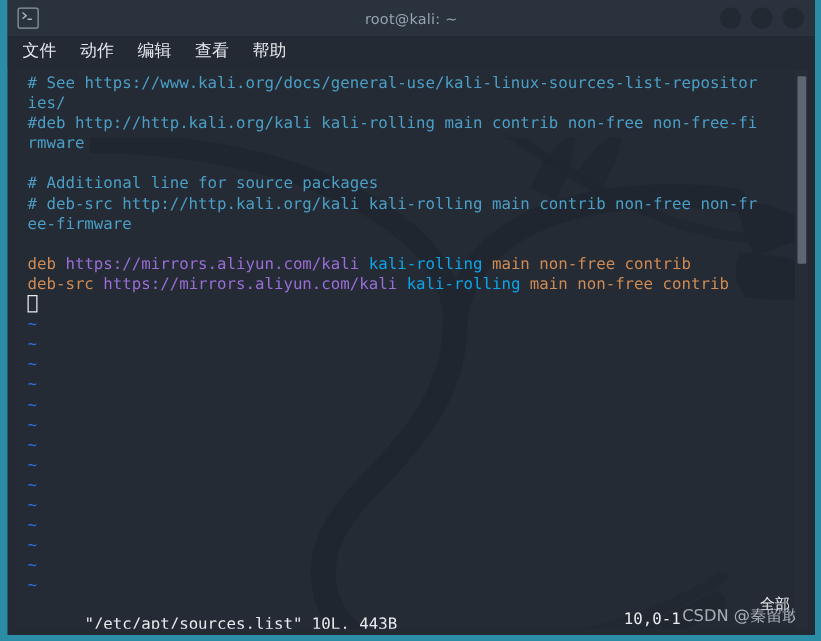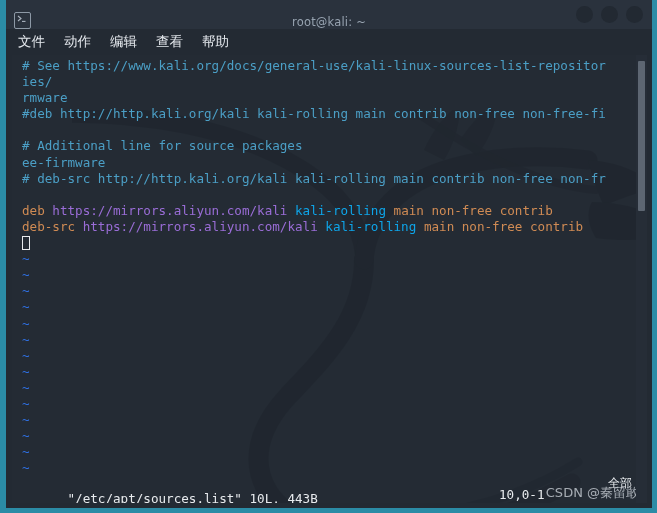--- a/index.html
+++ b/index.html
@@ -26,21 +26,21 @@
     border-top: 0;
     overflow: hidden;
   }
 
   
   #titlebar {
     position: relative;
     height: 29px;
     background: #2a323d;
     display: flex;
-    align-items: flex-end;
+    align-items: center;
     flex: none;
   }
   #title-icon {
     width: 17px;
     height: 17px;
     margin-left: 8px;
     box-sizing: border-box;
     border: 1px solid #8d99a6;
     border-radius: 2px;
     background: #2a323d;
@@ -252,26 +252,26 @@
                  C 516 116, 514 102, 520 92 Z"></path>
         <path d="M352 40 C 362 18, 374 4, 388 -6 C 388 14, 382 34, 372 50 Z" opacity=".8"></path>
         <path d="M388 30 C 400 12, 412 0, 426 -6 C 424 14, 416 32, 404 46 Z" opacity=".8"></path>
       </g>
     </svg>
 
     <div id="screen">
 
       <div class="row"><span class="c-comment"># See </span><span class="c-comment">https://www.kali.org/docs/general-use/kali-linux-sources-list-repositor</span></div>
       <div class="row"><span class="c-comment">ies/</span></div>
+      <div class="row"><span class="c-comment">#deb http://http.kali.org/kali kali-rolling main contrib non-free non-free-fi</span></div>
       <div class="row"><span class="c-comment">rmware</span></div>
-      <div class="row"><span class="c-comment">#deb http://http.kali.org/kali kali-rolling main contrib non-free non-free-fi</span></div>
       <div class="row"><span class="c-blank"></span></div>
       <div class="row"><span class="c-comment"># Additional line for source packages</span></div>
+      <div class="row"><span class="c-comment"># deb-src http://http.kali.org/kali kali-rolling main contrib non-free non-fr</span></div>
       <div class="row"><span class="c-comment">ee-firmware</span></div>
-      <div class="row"><span class="c-comment"># deb-src http://http.kali.org/kali kali-rolling main contrib non-free non-fr</span></div>
       <div class="row"><span class="c-blank"></span></div>
 
       <div class="row"><span class="c-keyword">deb </span><span class="c-url">https://mirrors.aliyun.com/kali</span><span class="c-plain"> kali-rolling</span><span class="c-keyword"> main non-free contrib</span></div>
 
       <div class="row"><span class="c-keyword">deb-src </span><span class="c-url">https://mirrors.aliyun.com/kali</span><span class="c-plain"> kali-rolling</span><span class="c-keyword"> main non-free contrib</span></div>
 
       <div class="row"><span class="cursor-box"></span></div>
 
       <div id="tilde-rows">
           <div class="row"><span class="c-tilde">~</span></div>

